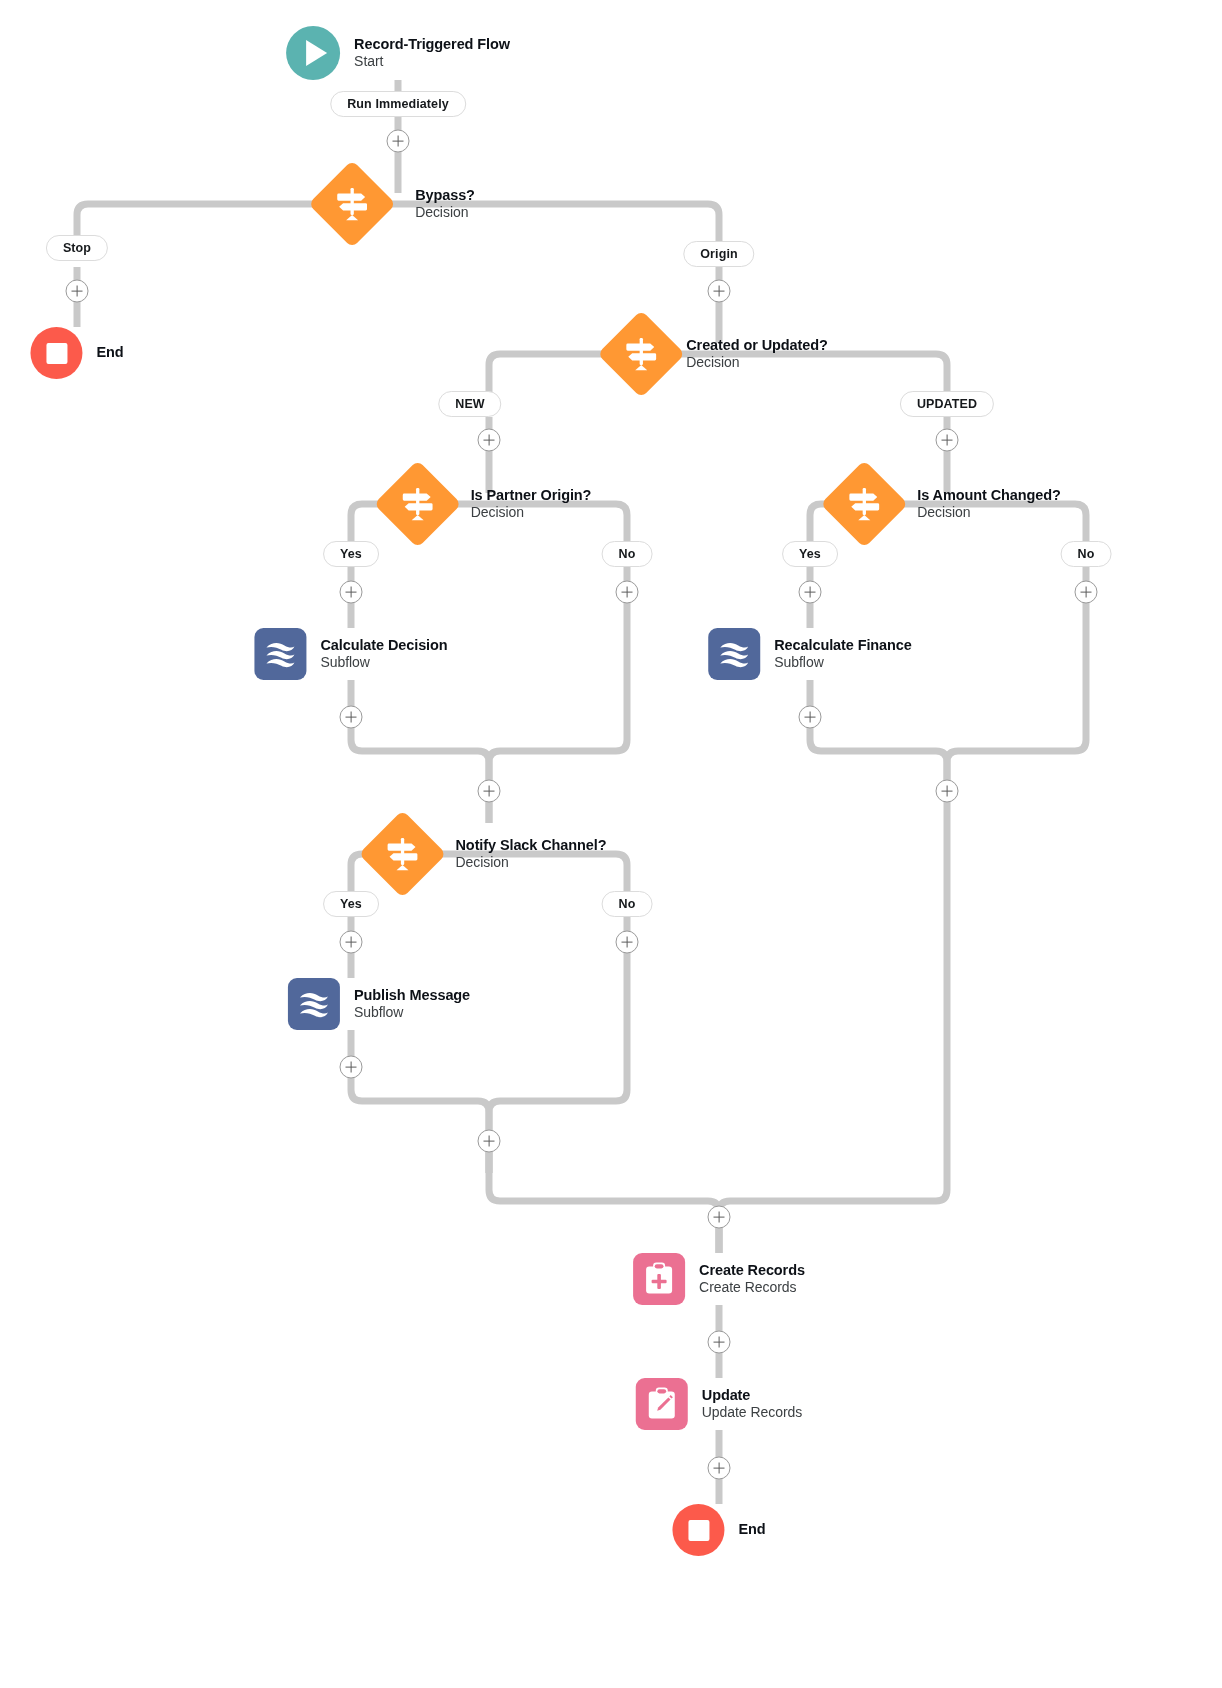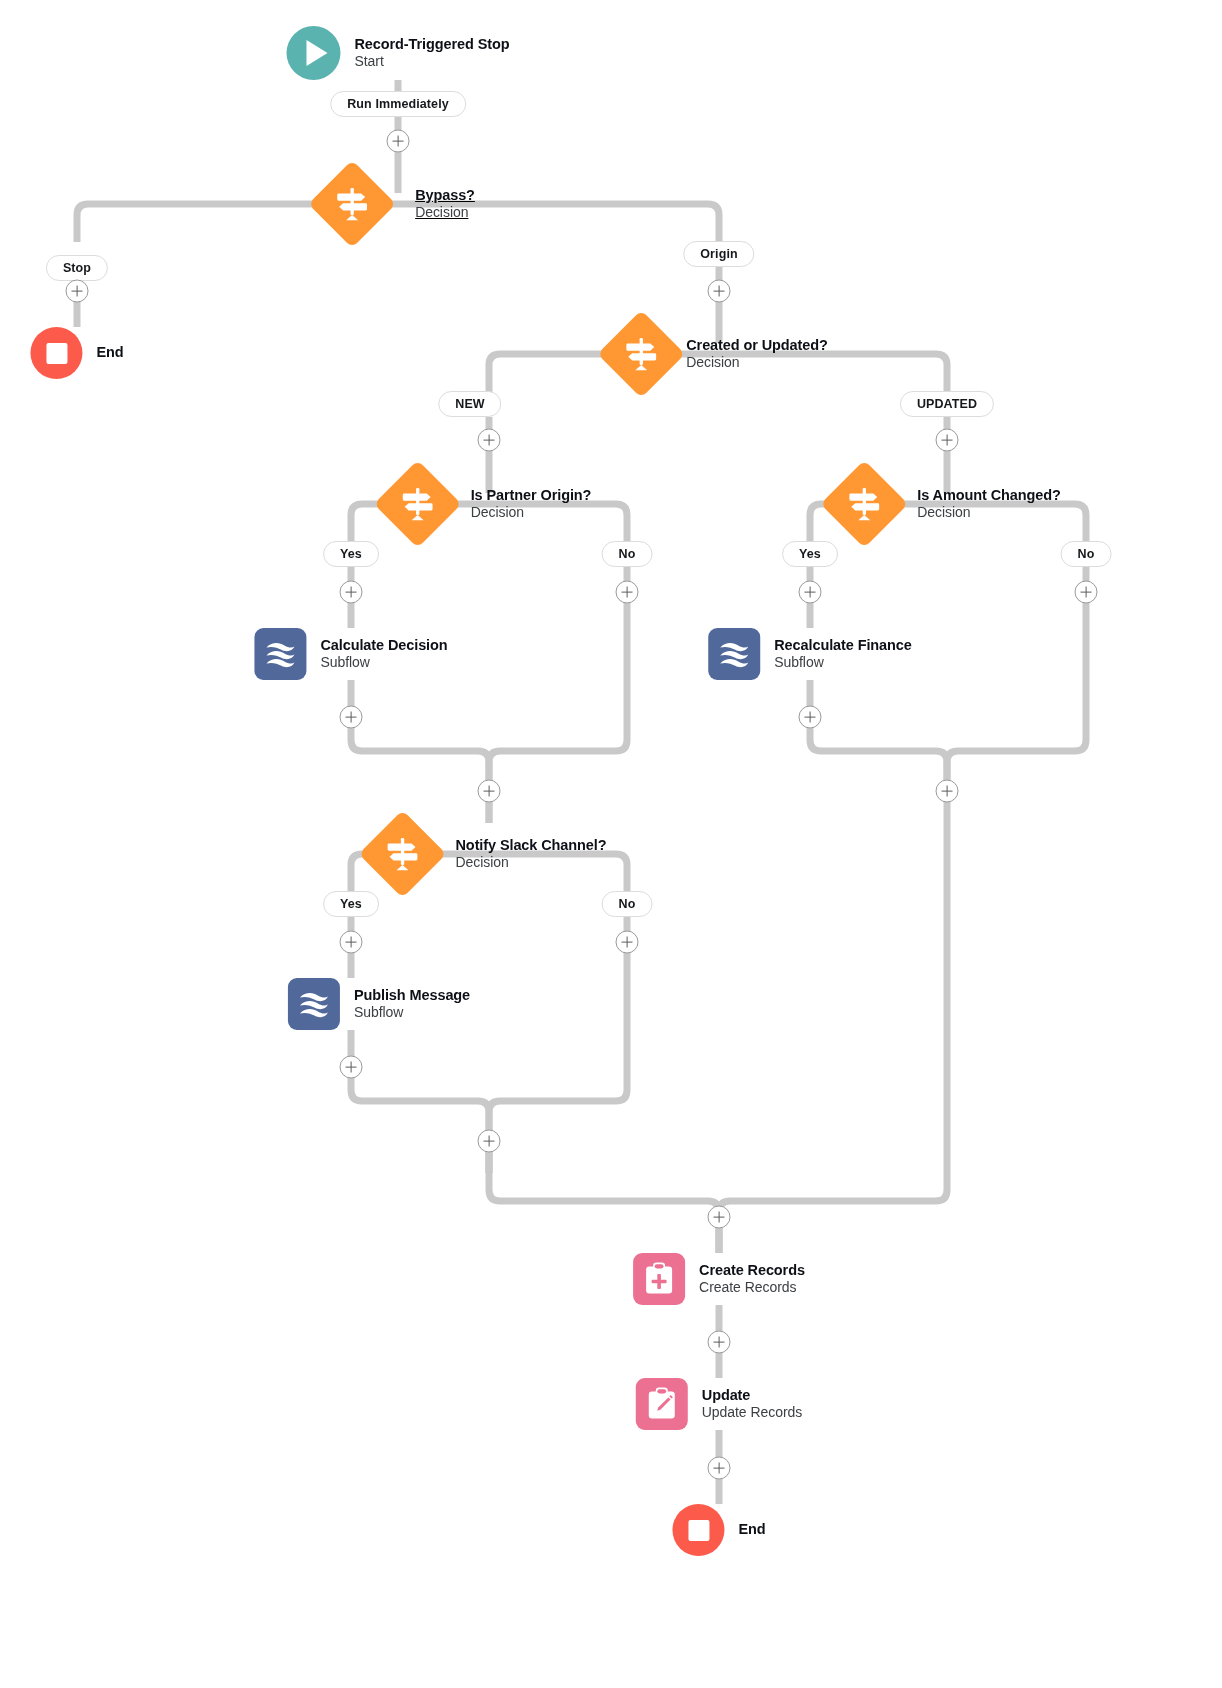--- a/index.html
+++ b/index.html
@@ -215,34 +215,34 @@
       <path d="M719,1430 L719,1504"></path>
     </g>
   </svg>
 
   <div id="nodes-layer">
       <div class="node" style="left: 398px; top: 53px;">
         <div class="start-circle">
           <div class="start-tri"></div>
         </div>
         <div class="label-block">
-          <div class="label-title">Record-Triggered Stop</div>
+          <div class="label-title">Record-Triggered Flow</div>
           <div class="label-sub">Start</div>
         </div>
       </div>
       <div class="diamond-wrap" style="left: 398px; top: 204px;">
         <div class="diamond">
           <svg class="sign" viewBox="0 0 40 36">
             <rect x="18.4" y="2" width="3.3" height="27" rx="1.2" fill="#ffffff"></rect>
             <path d="M6.5 7.5 H29 l4 3.6 -4 3.6 H6.5 a1.4 1.4 0 0 1 -1.4 -1.4 V8.9 a1.4 1.4 0 0 1 1.4 -1.4 Z" fill="#ffffff"></path>
             <path d="M33.5 17.2 H11 l-4 3.6 4 3.6 h22.5 a1.4 1.4 0 0 0 1.4 -1.4 v-4.4 a1.4 1.4 0 0 0 -1.4 -1.4 Z" fill="#ffffff"></path>
             <path d="M20 29 l6 5.2 H14 Z" fill="#ffffff"></path>
           </svg>
         </div>
-        <div class="label-block" style="margin-left: 32px; text-decoration: underline;">
+        <div class="label-block" style="margin-left: 32px;">
           <div class="label-title">Bypass?</div>
           <div class="label-sub">Decision</div>
         </div>
       </div>
       <div class="node" style="left: 77px; top: 353px;">
         <div class="end-circle">
           <div class="end-square"></div>
         </div>
         <div class="label-block">
           <div class="label-title">End</div>
@@ -377,21 +377,21 @@
         <div class="end-circle">
           <div class="end-square"></div>
         </div>
         <div class="label-block">
           <div class="label-title">End</div>
         </div>
       </div>
     </div>
   <div id="pills-layer">
       <div class="pill" style="left: 398px; top: 104px;">Run Immediately</div>
-      <div class="pill" style="left: 77px; top: 268px;">Stop</div>
+      <div class="pill" style="left: 77px; top: 248px;">Stop</div>
       <div class="pill" style="left: 719px; top: 254px;">Origin</div>
       <div class="pill" style="left: 470px; top: 404px;">NEW</div>
       <div class="pill" style="left: 947px; top: 404px;">UPDATED</div>
       <div class="pill" style="left: 351px; top: 554px;">Yes</div>
       <div class="pill" style="left: 627px; top: 554px;">No</div>
       <div class="pill" style="left: 810px; top: 554px;">Yes</div>
       <div class="pill" style="left: 1086px; top: 554px;">No</div>
       <div class="pill" style="left: 351px; top: 904px;">Yes</div>
       <div class="pill" style="left: 627px; top: 904px;">No</div>
     </div>

